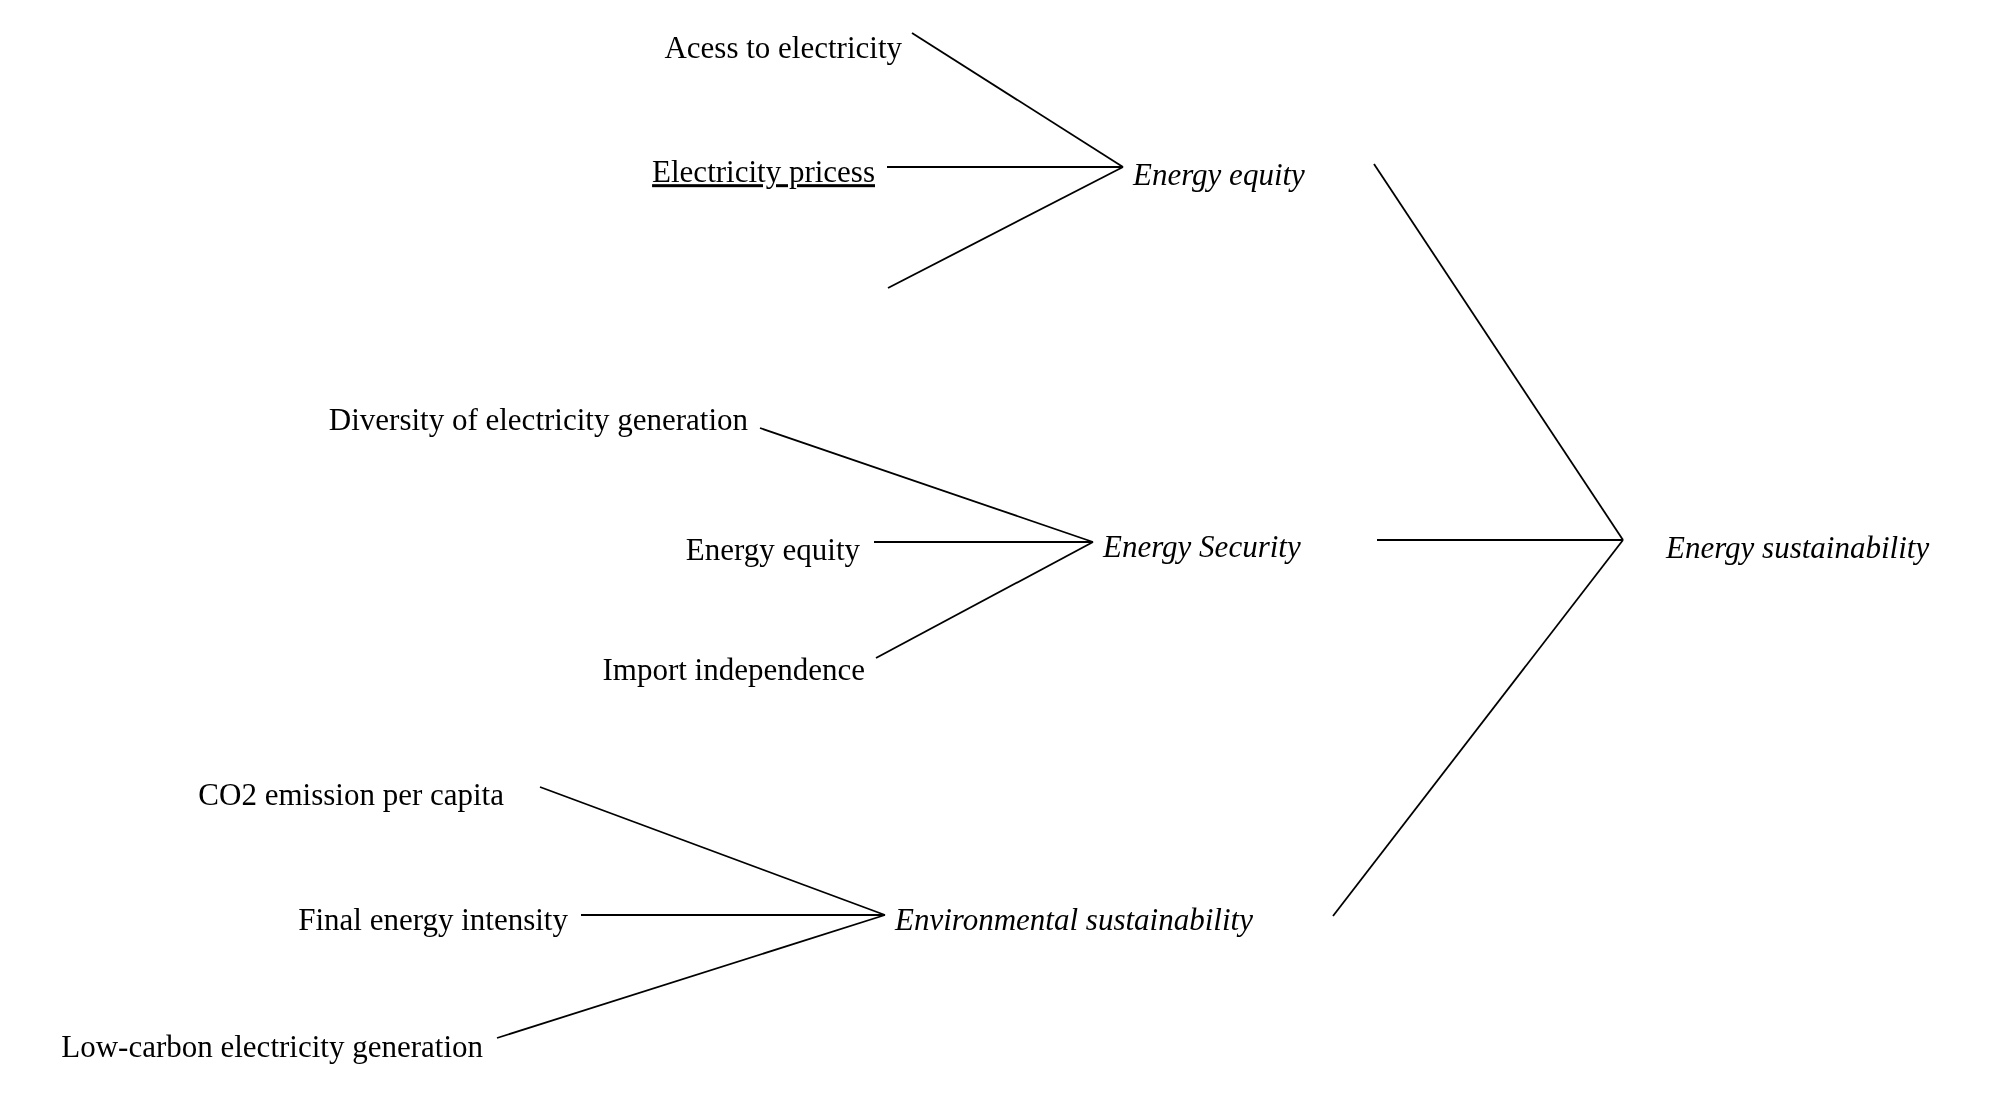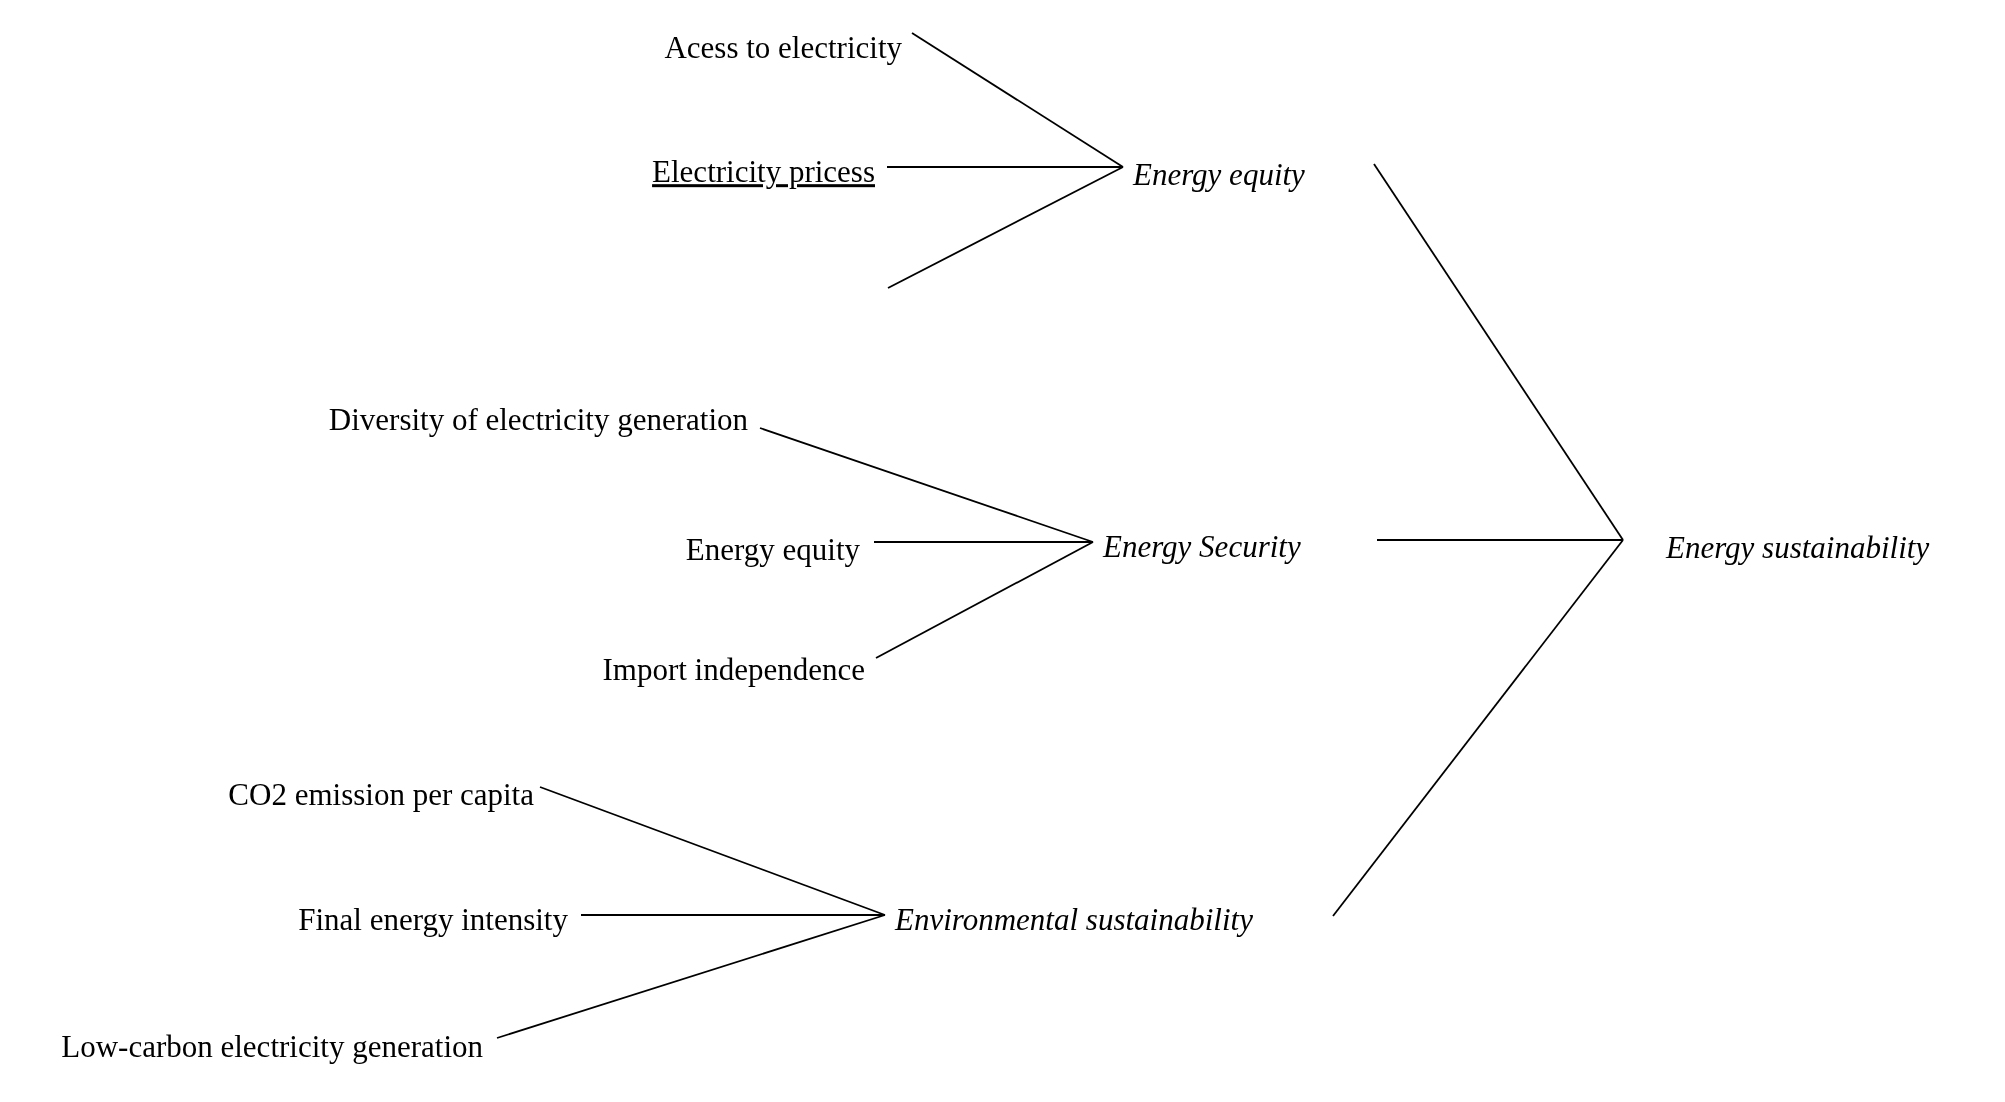--- a/index.html
+++ b/index.html
@@ -61,21 +61,21 @@
     <line x1="1333" y1="916" x2="1623" y2="540"></line>
   </svg>
 
   <div class="node anchor-right" style="left:902px; top:48px;">Acess to electricity</div>
   <div class="node anchor-right" style="left:875px; top:172px;text-decoration:underline;">Electricity pricess</div>
 
   <div class="node anchor-right" style="left:748px; top:420px;">Diversity of electricity generation</div>
   <div class="node anchor-right" style="left:860px; top:550px;">Energy equity</div>
   <div class="node anchor-right" style="left:865px; top:670px;">Import independence</div>
 
-  <div class="node anchor-right" style="left:534px; top:795px;">CO2 emission per capita</div>
+  <div class="node anchor-right" style="left:504px; top:795px;">CO2 emission per capita</div>
   <div class="node anchor-right" style="left:568px; top:920px;">Final energy intensity</div>
   <div class="node anchor-right" style="left:483px; top:1047px;">Low-carbon electricity generation</div>
 
   <div class="node anchor-left" style="left:1133px; top:175px;">Energy equity</div>
   <div class="node anchor-left" style="left:895px; top:920px;">Environmental sustainability</div>
   <div class="node anchor-left" style="left:1103px; top:547px;">Energy Security</div>
 
   <div class="node anchor-left" style="left:1630px; top:548px;margin-left:36px;">Energy sustainability</div>
 
 </div>

